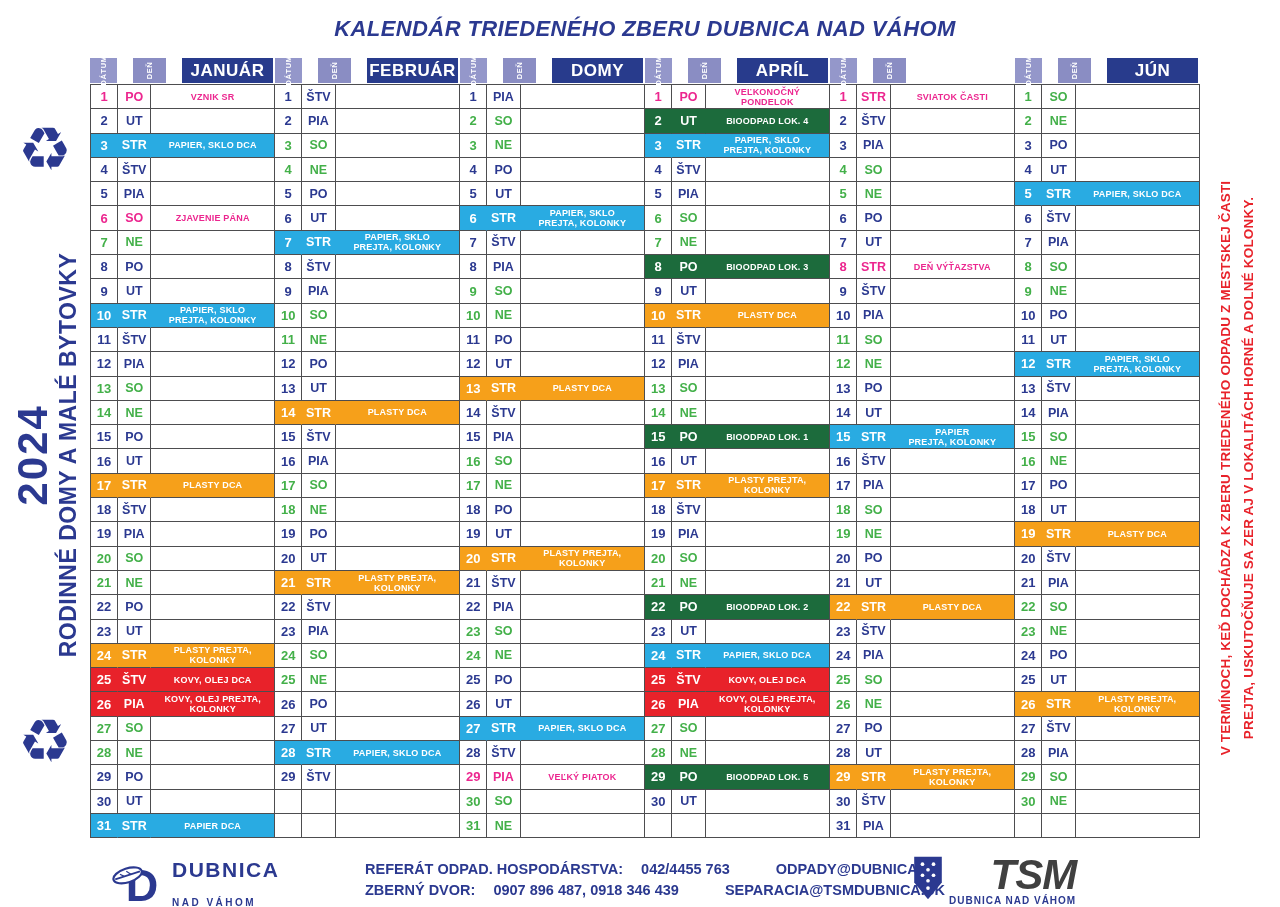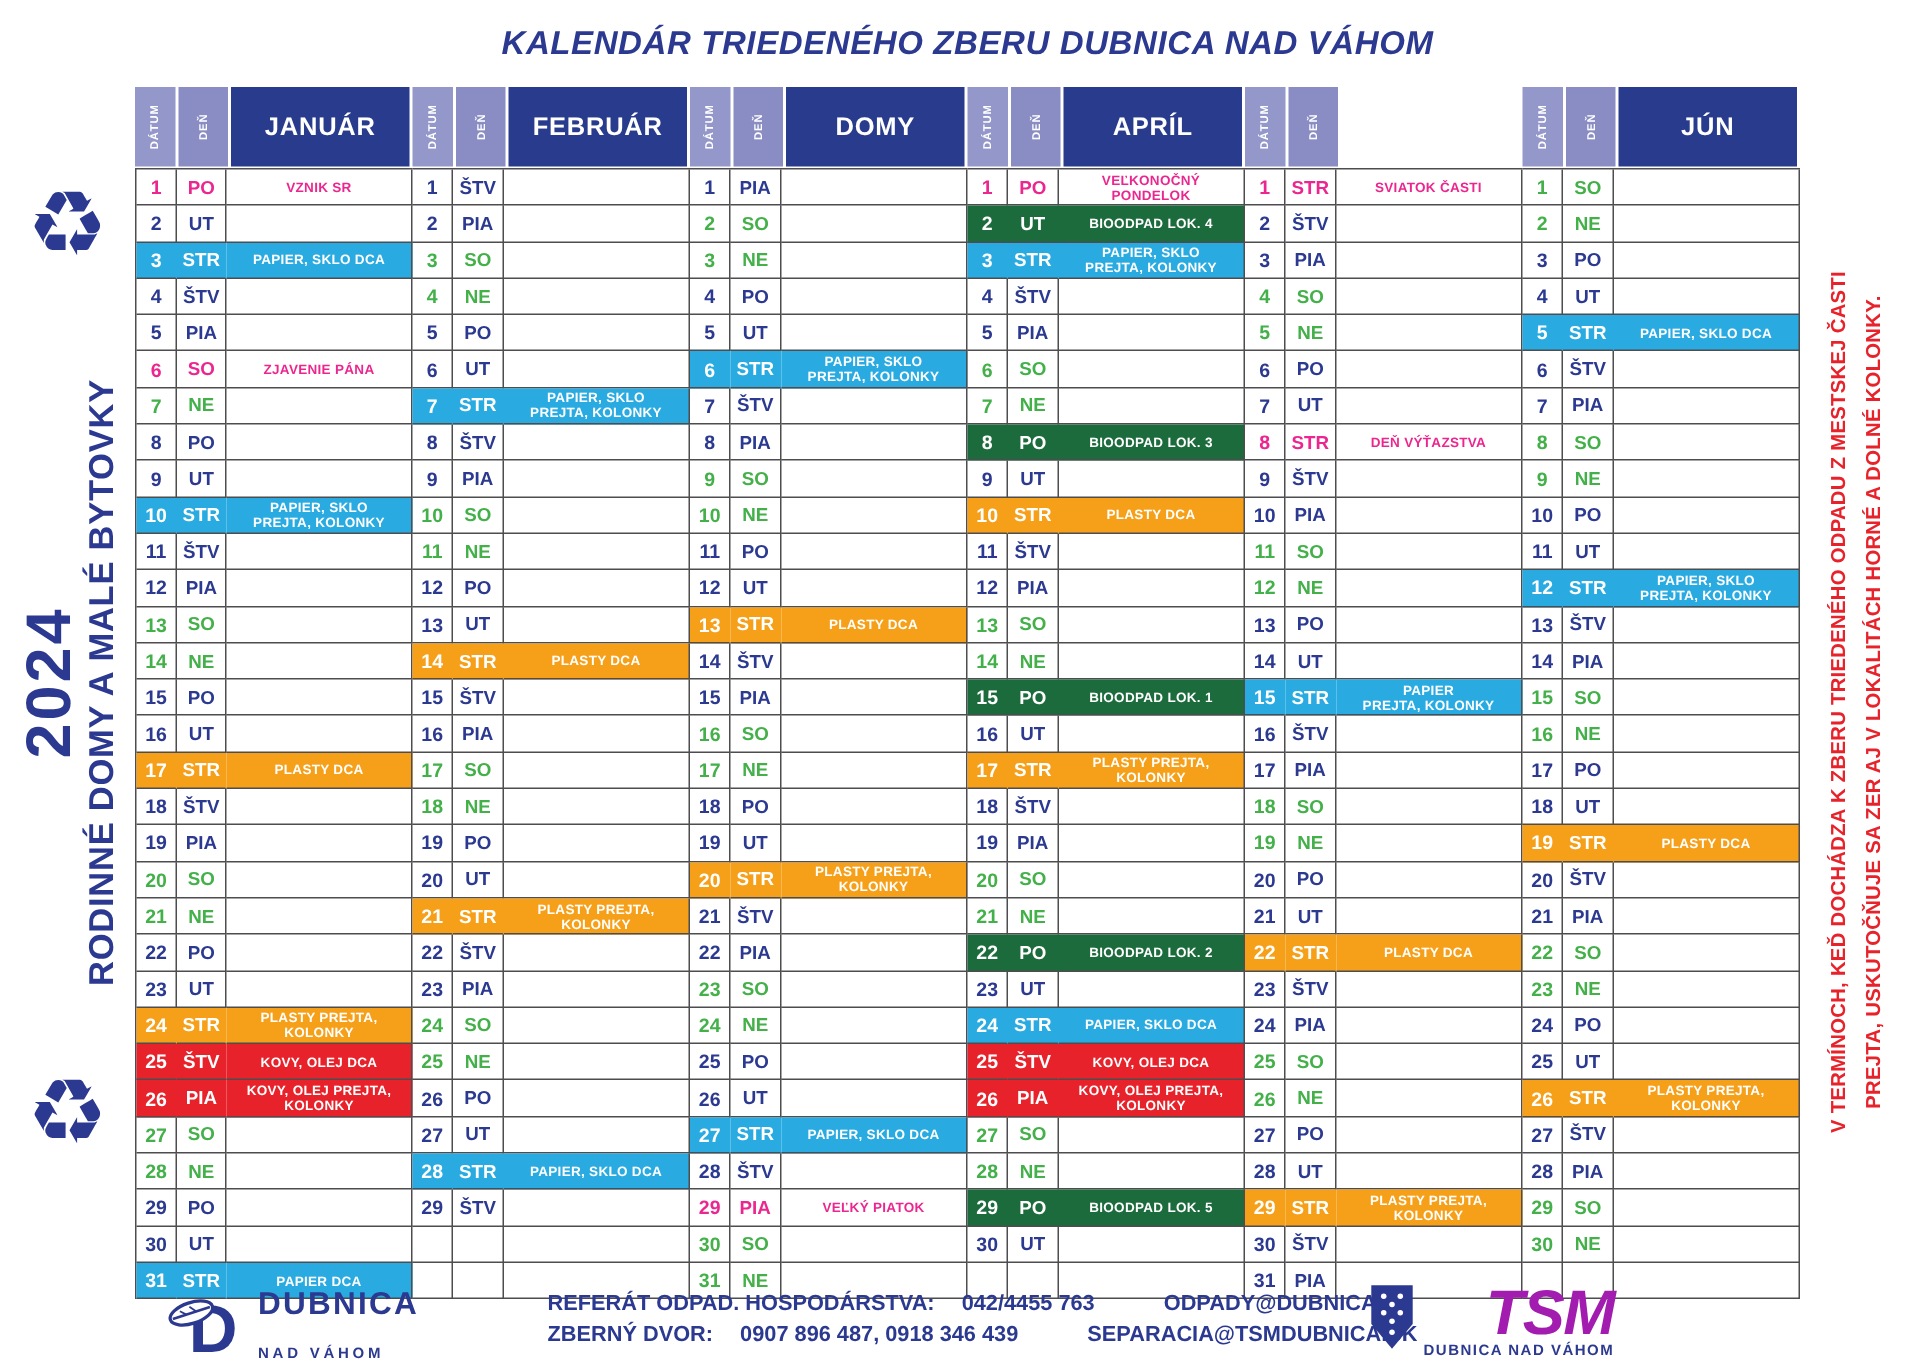--- a/index.html
+++ b/index.html
@@ -9,21 +9,21 @@
     -webkit-font-smoothing:antialiased;
   }
   
   .title{
     position:absolute;left:90px;top:16px;width:1110px;text-align:center;
     font-size:22px;font-weight:bold;color:#2B3990;letter-spacing:.4px;font-style:italic;
   }
   
   .calendar{position:absolute;left:90px;top:58px;width:1110px;display:flex;}
   .month{width:185px;flex:0 0 185px;}
-  .mh{display:flex;height:53px;gap:2px;padding-right:2px;margin-bottom:1px;text-align:right;}
+  .mh{display:flex;height:25px;gap:16px;padding-right:2px;margin-bottom:1px;text-align:right;}
   .hcell{display:flex;align-items:center;justify-content:center;}
   .hd{width:27px;background:#9497CA;}
   .hdn{width:33px;background:#8A8DC3;}
   .hm{flex:1;background:#283B8C;color:#fff;font-weight:bold;font-size:17px;letter-spacing:.5px;}
   .vtxt{transform:rotate(-90deg);white-space:nowrap;font-size:7.5px;font-weight:bold;
         color:#fff;letter-spacing:.6px;}
   .month table{border-collapse:separate;border-spacing:0;table-layout:fixed;width:185px;
     border-left:1px solid #4D4D4F;border-top:1px solid #4D4D4F;}
   .month + .month table{border-left:none;}
   .month col.c1{width:27px;} .month col.c2{width:33px;} .month col.c3{width:123px;}
@@ -61,21 +61,21 @@
   .dlogo{position:absolute;left:112px;top:6px;display:flex;align-items:center;gap:8px;}
   .dlogo .txt{display:flex;flex-direction:column;gap:16px;}
   .dlogo .l1{font-size:21px;font-weight:bold;color:#2B3990;letter-spacing:1.5px;line-height:22px;}
   .dlogo .l2{font-size:10px;font-weight:bold;color:#2B3990;letter-spacing:2.5px;line-height:12px;}
   .contact{position:absolute;left:365px;top:6px;color:#2B3990;font-weight:bold;font-size:14.5px;}
   .contact .line{line-height:21px;white-space:nowrap;}
   .contact .ph{margin-left:14px;}
   .contact .em{margin-left:42px;}
   .tsmlogo{position:absolute;left:912px;top:2px;display:flex;align-items:flex-start;gap:5px;}
   .tsmtxt{display:flex;flex-direction:column;align-items:flex-end;}
-  .tsm{font-size:42px;font-weight:bold;font-style:italic;color:#a21caf;
+  .tsm{font-size:42px;font-weight:bold;font-style:italic;color:#404040;
        letter-spacing:-1px;line-height:40px;}
   .tsmsub{font-size:10px;font-weight:bold;color:#2B3990;letter-spacing:1px;margin-top:0px;}
 </style>
 </head>
 <body>
 
 <div class="title">KALENDÁR TRIEDENÉHO ZBERU DUBNICA NAD VÁHOM</div>
 
 <div class="calendar">
     <div class="month">

